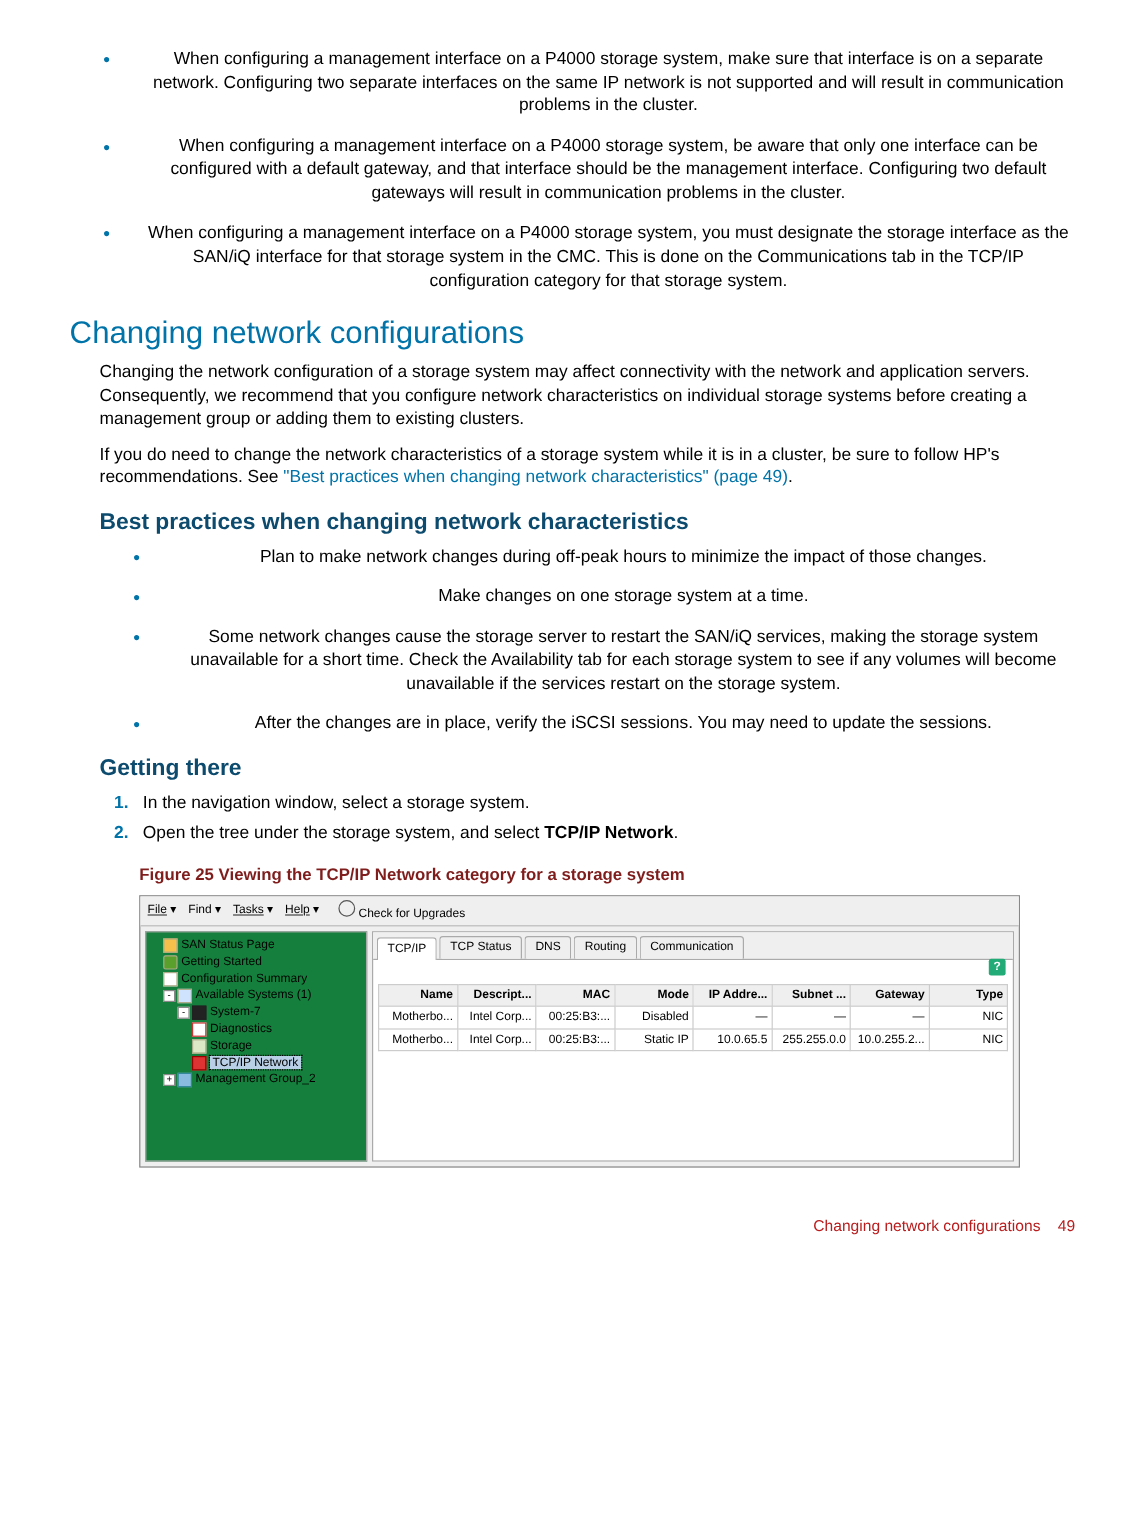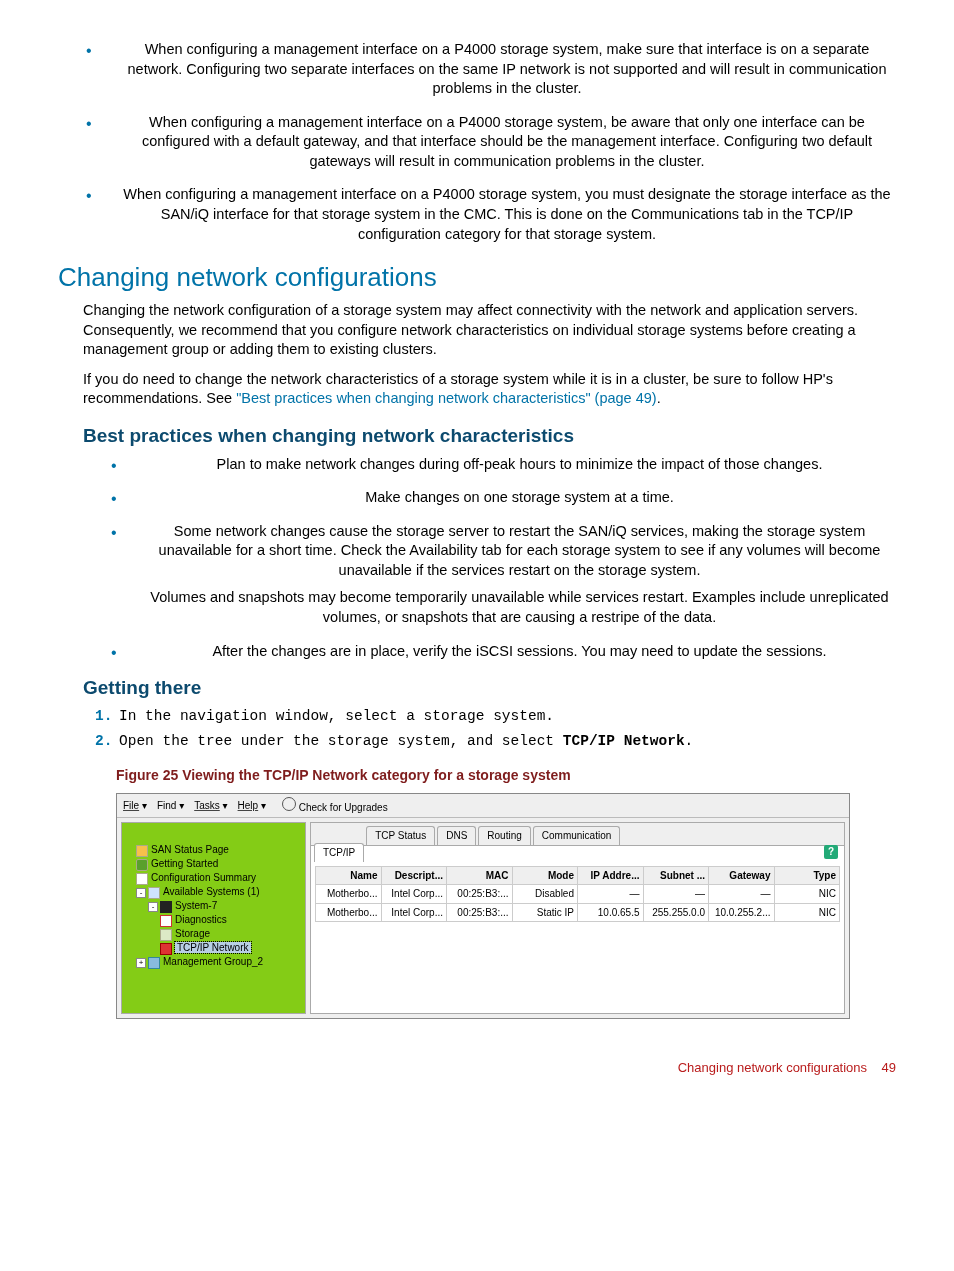--- a/index.html
+++ b/index.html
@@ -29,21 +29,20 @@
     left: 28px;
     top: 0;
     color: #0073a8;
     font-size: 16px;
   }
   ol.steps {
     list-style: none;
     padding: 0;
     margin: 6px 0 10px 0;
     counter-reset: step;
-    font-family: Liberation Mono, monospace;
   }
   ol.steps > li {
     position: relative;
     padding-left: 36px;
     margin: 0 0 6px 0;
     counter-increment: step;
   }
   ol.steps > li::before {
     content: counter(step) ".";
     position: absolute;
@@ -113,24 +112,24 @@
   .menubar .icon {
     display:inline-block; width:12px; height:12px; border:1px solid #555; border-radius:50%;
     position:relative; margin-left:6px;
   }
   .layout {
     display: flex;
     height: 200px;
   }
   .tree-pane {
     width: 185px;
-    background:#84cc16;
+    background:#15803d;
     border:1px solid #aaa;
     margin:4px;
-    padding:20px 2px;
+    padding:4px 2px;
     overflow:hidden;
     box-sizing:border-box;
   }
   .tree ul { list-style:none; margin:0; padding-left:12px; }
   .tree li { white-space:nowrap; line-height:14px; position:relative; }
   .tree .ic {
     display:inline-block; width:10px; height:10px; margin-right:3px; vertical-align:middle;
     background:#ffe9a8; border:1px solid #aa8;
   }
   .tree .ic.home { background:#f7c04a; }
@@ -169,21 +168,21 @@
     border:1px solid #aaa;
     border-bottom:none;
     padding:2px 8px;
     background:#efefef;
     margin-right:2px;
     border-radius:3px 3px 0 0;
   }
   .tab.active {
     background:#fff;
     position:relative;
-    top:17px;
+    top:1px;
   }
   .help-icon {
     position:absolute; right:6px; top:22px;
     width:14px; height:14px; background:#2a7; color:#fff; font-weight:bold;
     font-size:10px; text-align:center; line-height:14px; border-radius:2px;
   }
   .grid {
     margin:20px 4px 4px 4px;
     border:1px solid #aaa;
     border-collapse:collapse;
@@ -220,21 +219,20 @@
   <span>If you do need to change the network characteristics of a storage system while it is in a cluster, be sure to follow HP's recommendations. See </span><span class="link">"Best practices when changing network characteristics" (page 49)</span><span>.</span>
 </p>
 
 <h2 class="sub">Best practices when changing network characteristics</h2>
 
 <ul class="bullets" style="padding-left:25px;">
   <li>Plan to make network changes during off-peak hours to minimize the impact of those changes.</li>
   <li>Make changes on one storage system at a time.</li>
   <li>
     <span>Some network changes cause the storage server to restart the SAN/iQ services, making the storage system unavailable for a short time. Check the Availability tab for each storage system to see if any volumes will become unavailable if the services restart on the storage system.</span>
-    <p class="nested-para">Volumes and snapshots may become temporarily unavailable while services restart. Examples include unreplicated volumes, or snapshots that are causing a restripe of the data.</p>
   </li>
   <li>After the changes are in place, verify the iSCSI sessions. You may need to update the sessions.</li>
 </ul>
 
 <h2 class="sub">Getting there</h2>
 
 <ol class="steps" style="padding-left:25px;">
   <li>In the navigation window, select a storage system.</li>
   <li>
     <span>Open the tree under the storage system, and select </span><b>TCP/IP Network</b><span>.</span>

